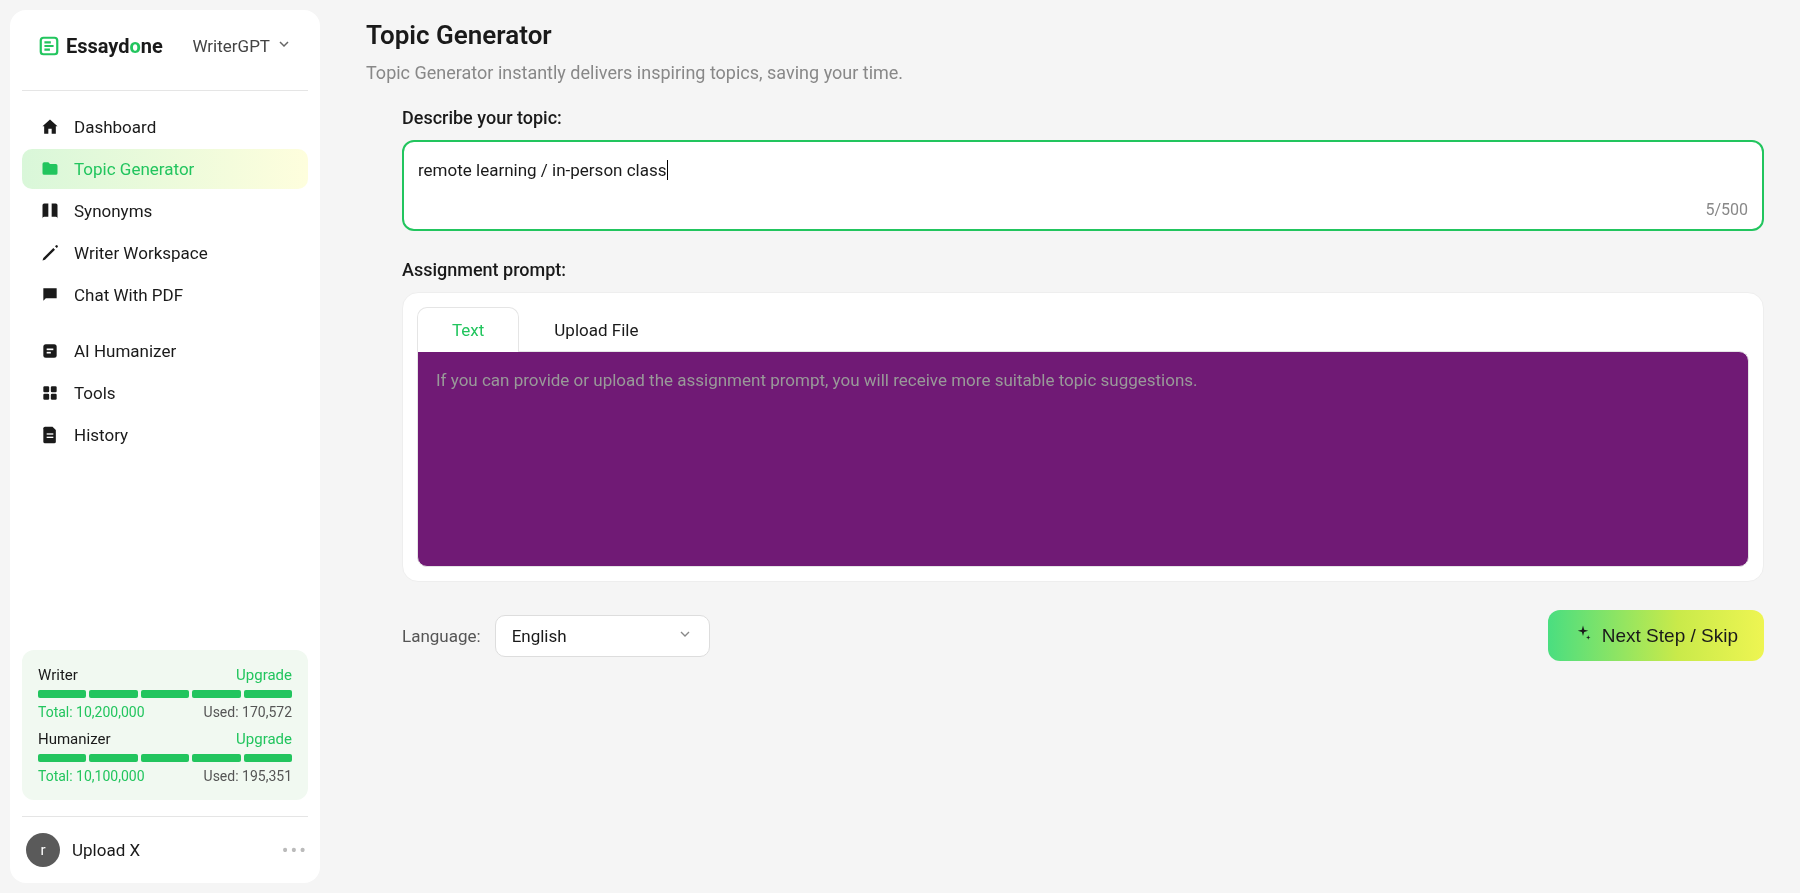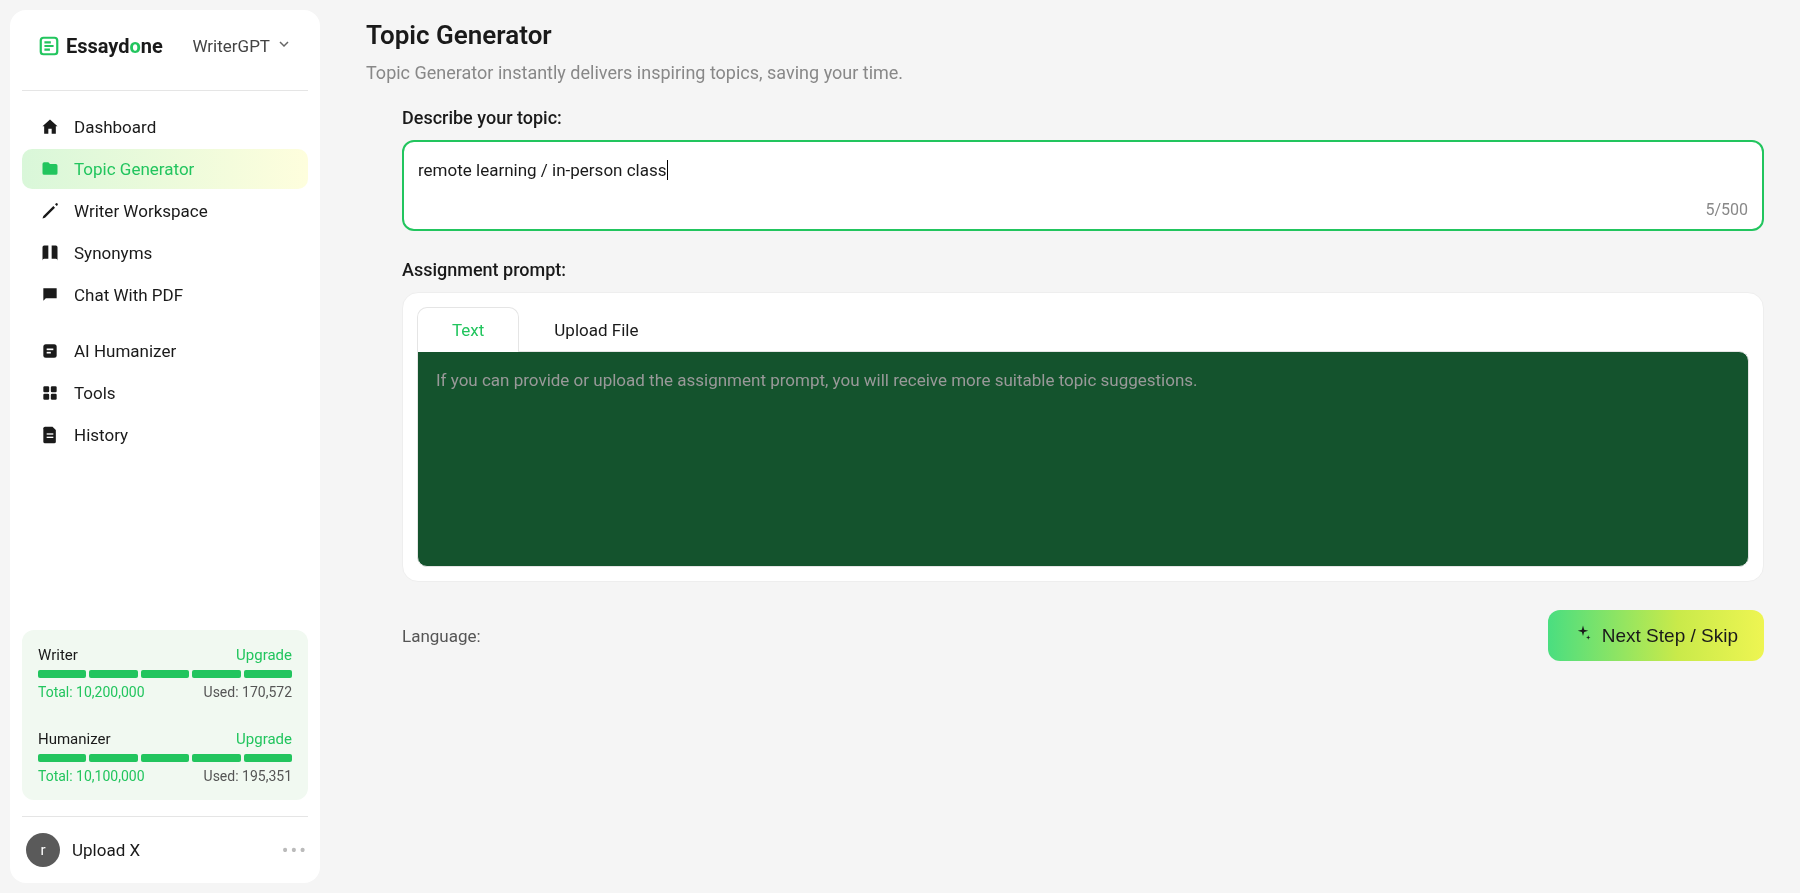--- a/index.html
+++ b/index.html
@@ -78,21 +78,21 @@
   color: #1a1a1a;
 }
 .nav-gap { height: 12px; }
 .usage-panel {
   margin-top: auto;
   background: #f1f9f1;
   border-radius: 12px;
   padding: 16px;
   display: flex;
   flex-direction: column;
-  gap: 30px;
+  gap: 10px;
 }
 .usage-block { display: flex; flex-direction: column; gap: 6px; }
 .usage-row {
   display: flex;
   justify-content: space-between;
   font-size: 15px;
 }
 .usage-row .upgrade { color: #22c55e; cursor: pointer; }
 .usage-bar {
   display: flex;
@@ -188,21 +188,21 @@
   border-radius: 10px 10px 0 0;
 }
 .prompt-tab.active {
   color: #22c55e;
   border-color: #e5e5e5;
   background: #fff;
 }
 .prompt-area {
   border: 1px solid #e5e5e5;
   border-radius: 0 10px 10px 10px;
-  background: #14532d;
+  background: #701a75;
   padding: 18px;
   min-height: 216px;
   margin-bottom: 14px;
 }
 .prompt-placeholder {
   color: #999;
   font-size: 17px;
 }
 .bottom-row {
   margin-left: 36px;
@@ -284,32 +284,32 @@
       <span class="nav-icon">
           <svg viewBox="0 0 24 24" width="20" height="20" fill="currentColor">
             <path d="M3 6a2 2 0 012-2h5l2 2h7a2 2 0 012 2v9a2 2 0 01-2 2H5a2 2 0 01-2-2z"></path>
           </svg>
         </span>
       <span>Topic Generator</span>
     </div>
     <div class="nav-item">
       <span class="nav-icon">
           <svg viewBox="0 0 24 24" width="20" height="20" fill="currentColor">
+            <path d="M3 5a2 2 0 012-2h5v16H5a2 2 0 00-2 2V5zm18 0a2 2 0 00-2-2h-5v16h5a2 2 0 012 2V5z"></path>
+          </svg>
+        </span>
+      <span>Synonyms</span>
+    </div>
+    <div class="nav-item">
+      <span class="nav-icon">
+          <svg viewBox="0 0 24 24" width="20" height="20" fill="currentColor">
             <path d="M3 21l3-1 12-12-2-2L4 18l-1 3zM18 4l2 2 1-1a1.4 1.4 0 00-2-2l-1 1z"></path>
           </svg>
         </span>
       <span>Writer Workspace</span>
-    </div>
-    <div class="nav-item">
-      <span class="nav-icon">
-          <svg viewBox="0 0 24 24" width="20" height="20" fill="currentColor">
-            <path d="M3 5a2 2 0 012-2h5v16H5a2 2 0 00-2 2V5zm18 0a2 2 0 00-2-2h-5v16h5a2 2 0 012 2V5z"></path>
-          </svg>
-        </span>
-      <span>Synonyms</span>
     </div>
     <div class="nav-item">
       <span class="nav-icon">
           <svg viewBox="0 0 24 24" width="20" height="20" fill="currentColor">
             <path d="M4 4h16v12H7l-3 3V4z"></path>
           </svg>
         </span>
       <span>Chat With PDF</span>
     </div>
     <div class="nav-gap"></div>
@@ -412,20 +412,26 @@
       <div class="prompt-tab">Upload File</div>
     </div>
     <div class="prompt-area">
       <div class="prompt-placeholder">If you can provide or upload the assignment prompt, you will receive more suitable topic suggestions.</div>
     </div>
   </div>
 
   <div class="bottom-row">
     <div class="lang-wrap">
       <span class="lang-label">Language:</span>
+      <div class="lang-select">
+        <span>English</span>
+        <span><svg viewBox="0 0 24 24" width="16" height="16" fill="none" stroke="#888" stroke-width="2">
+              <path d="M6 9l6 6 6-6"></path>
+            </svg></span>
+      </div>
     </div>
     <button class="next-btn">
       <span><svg viewBox="0 0 24 24" width="18" height="18" fill="#1a1a1a">
             <path d="M12 2l1.5 5.5L19 9l-5.5 1.5L12 16l-1.5-5.5L5 9l5.5-1.5zM19 15l.8 2.2L22 18l-2.2.8L19 21l-.8-2.2L16 18l2.2-.8z"></path>
           </svg></span>
       <span>Next Step / Skip</span>
     </button>
   </div>
 </main>
 

